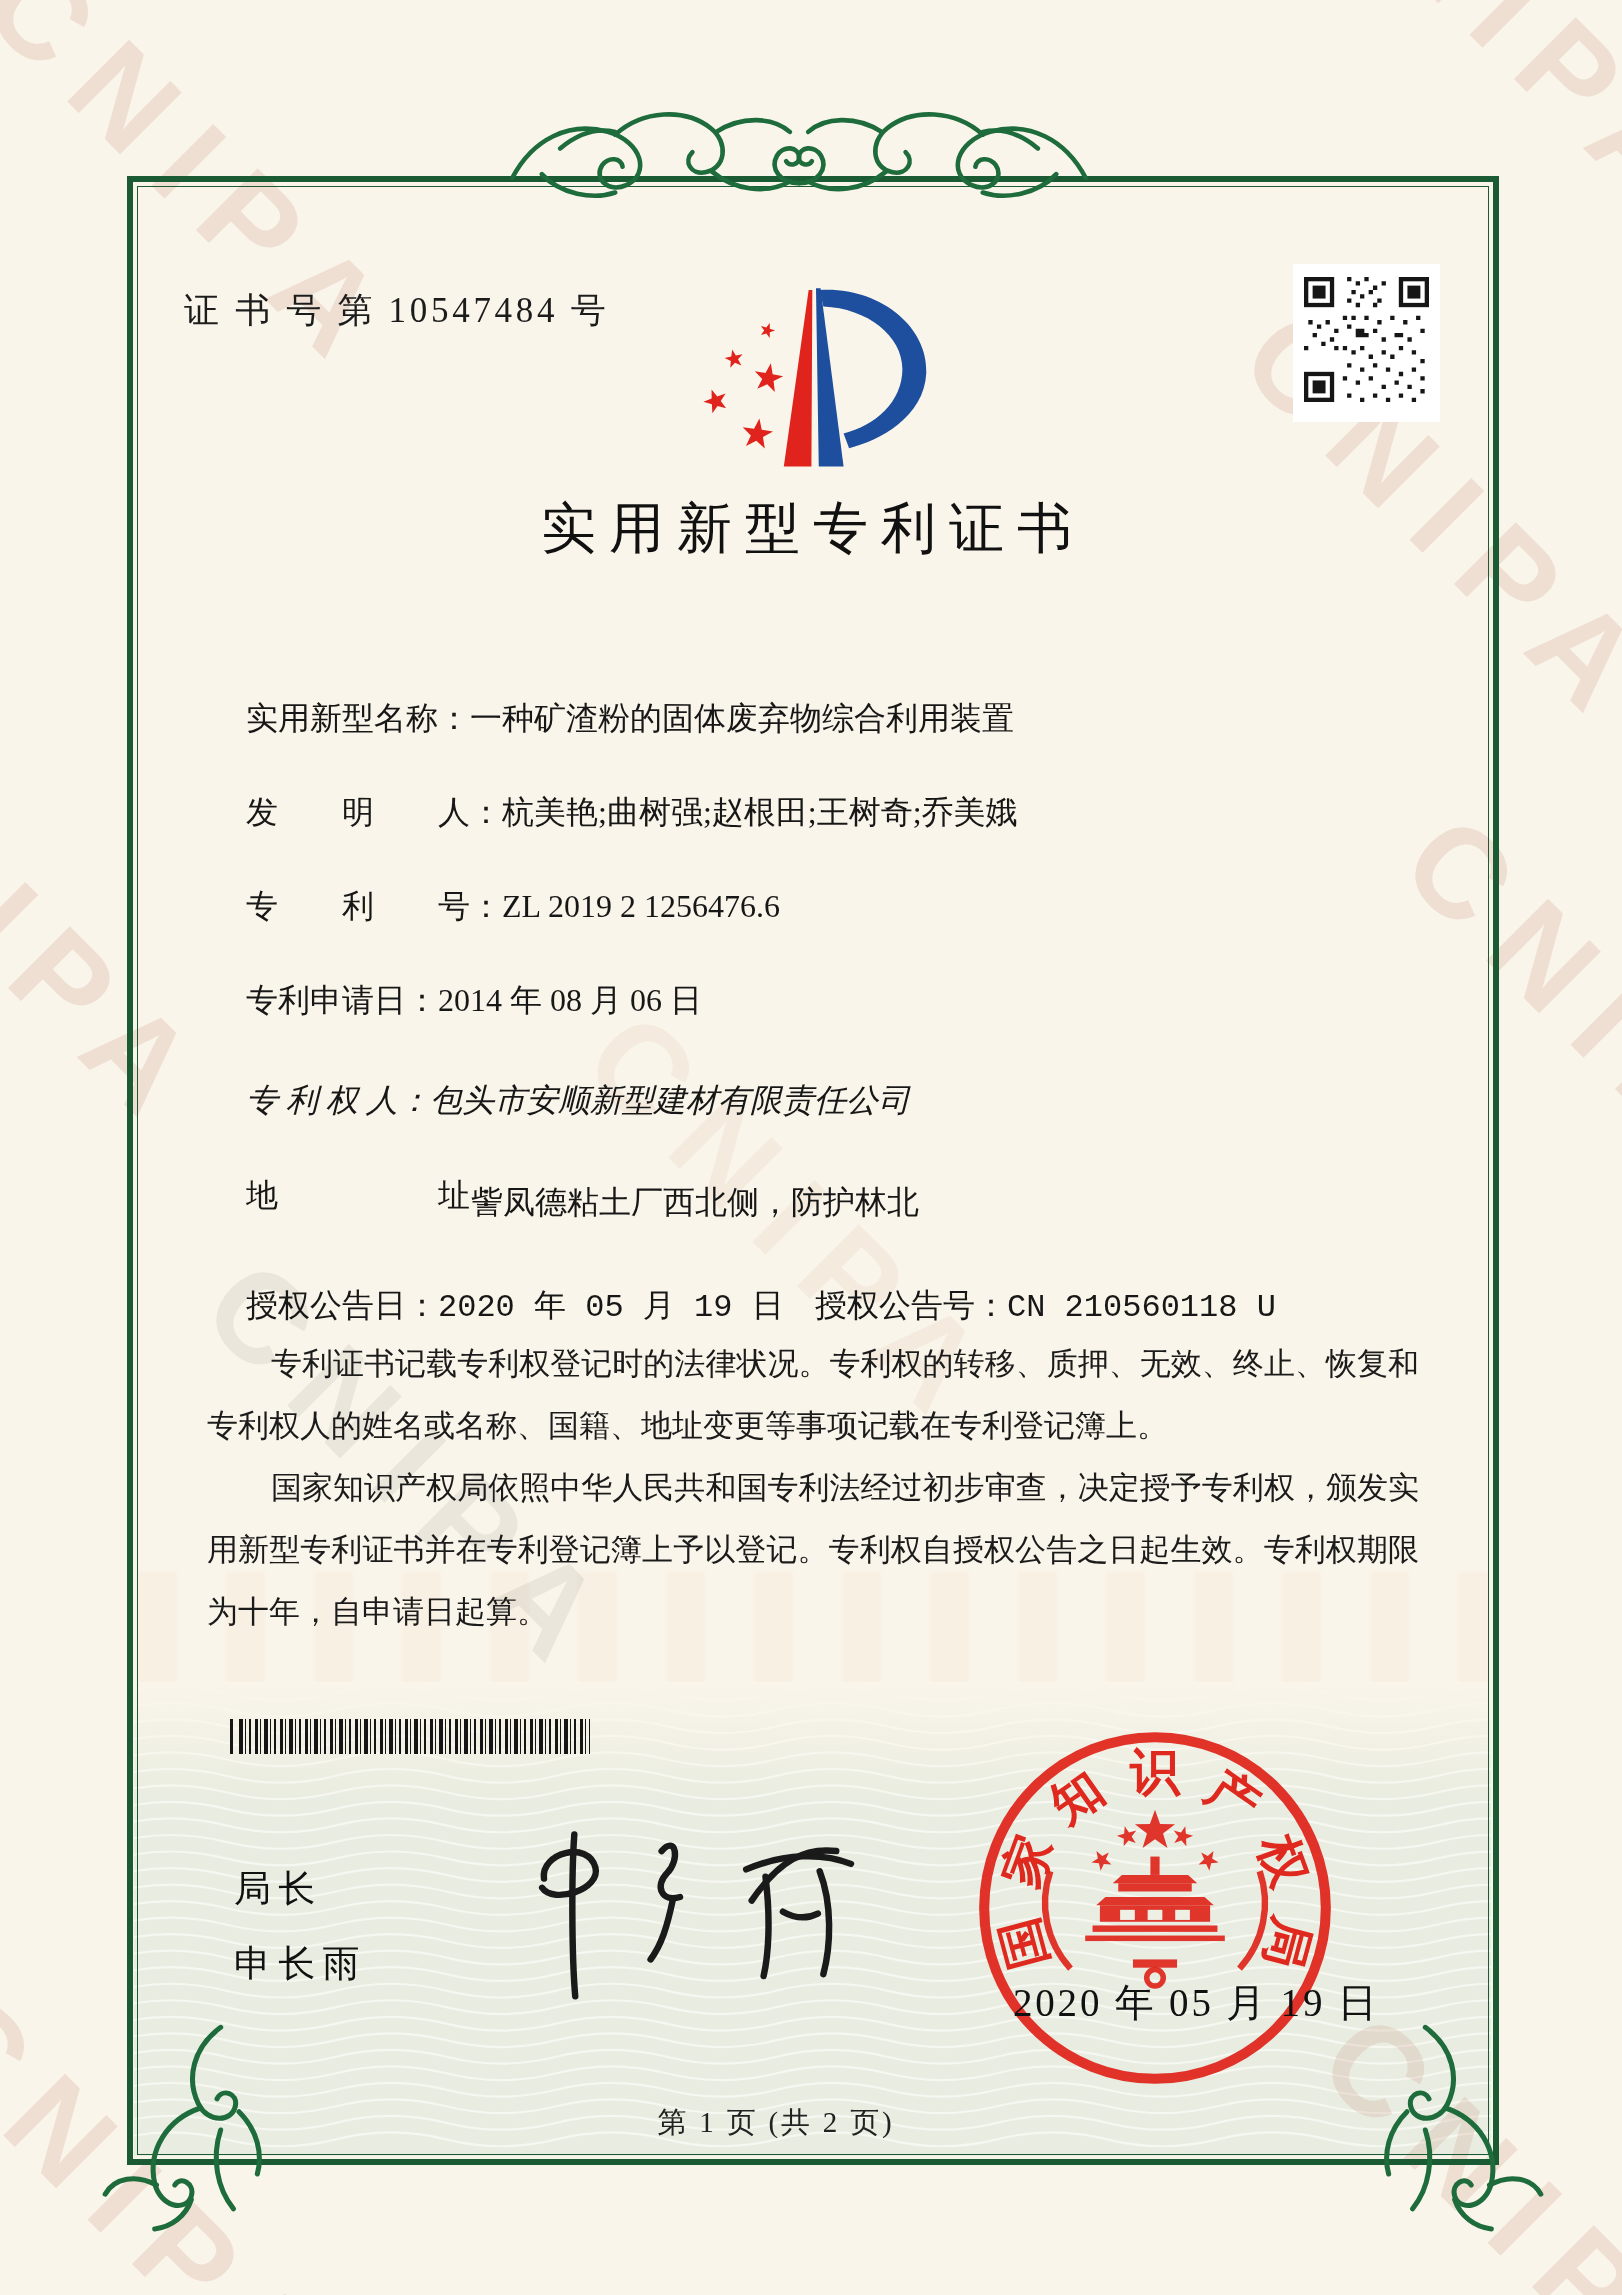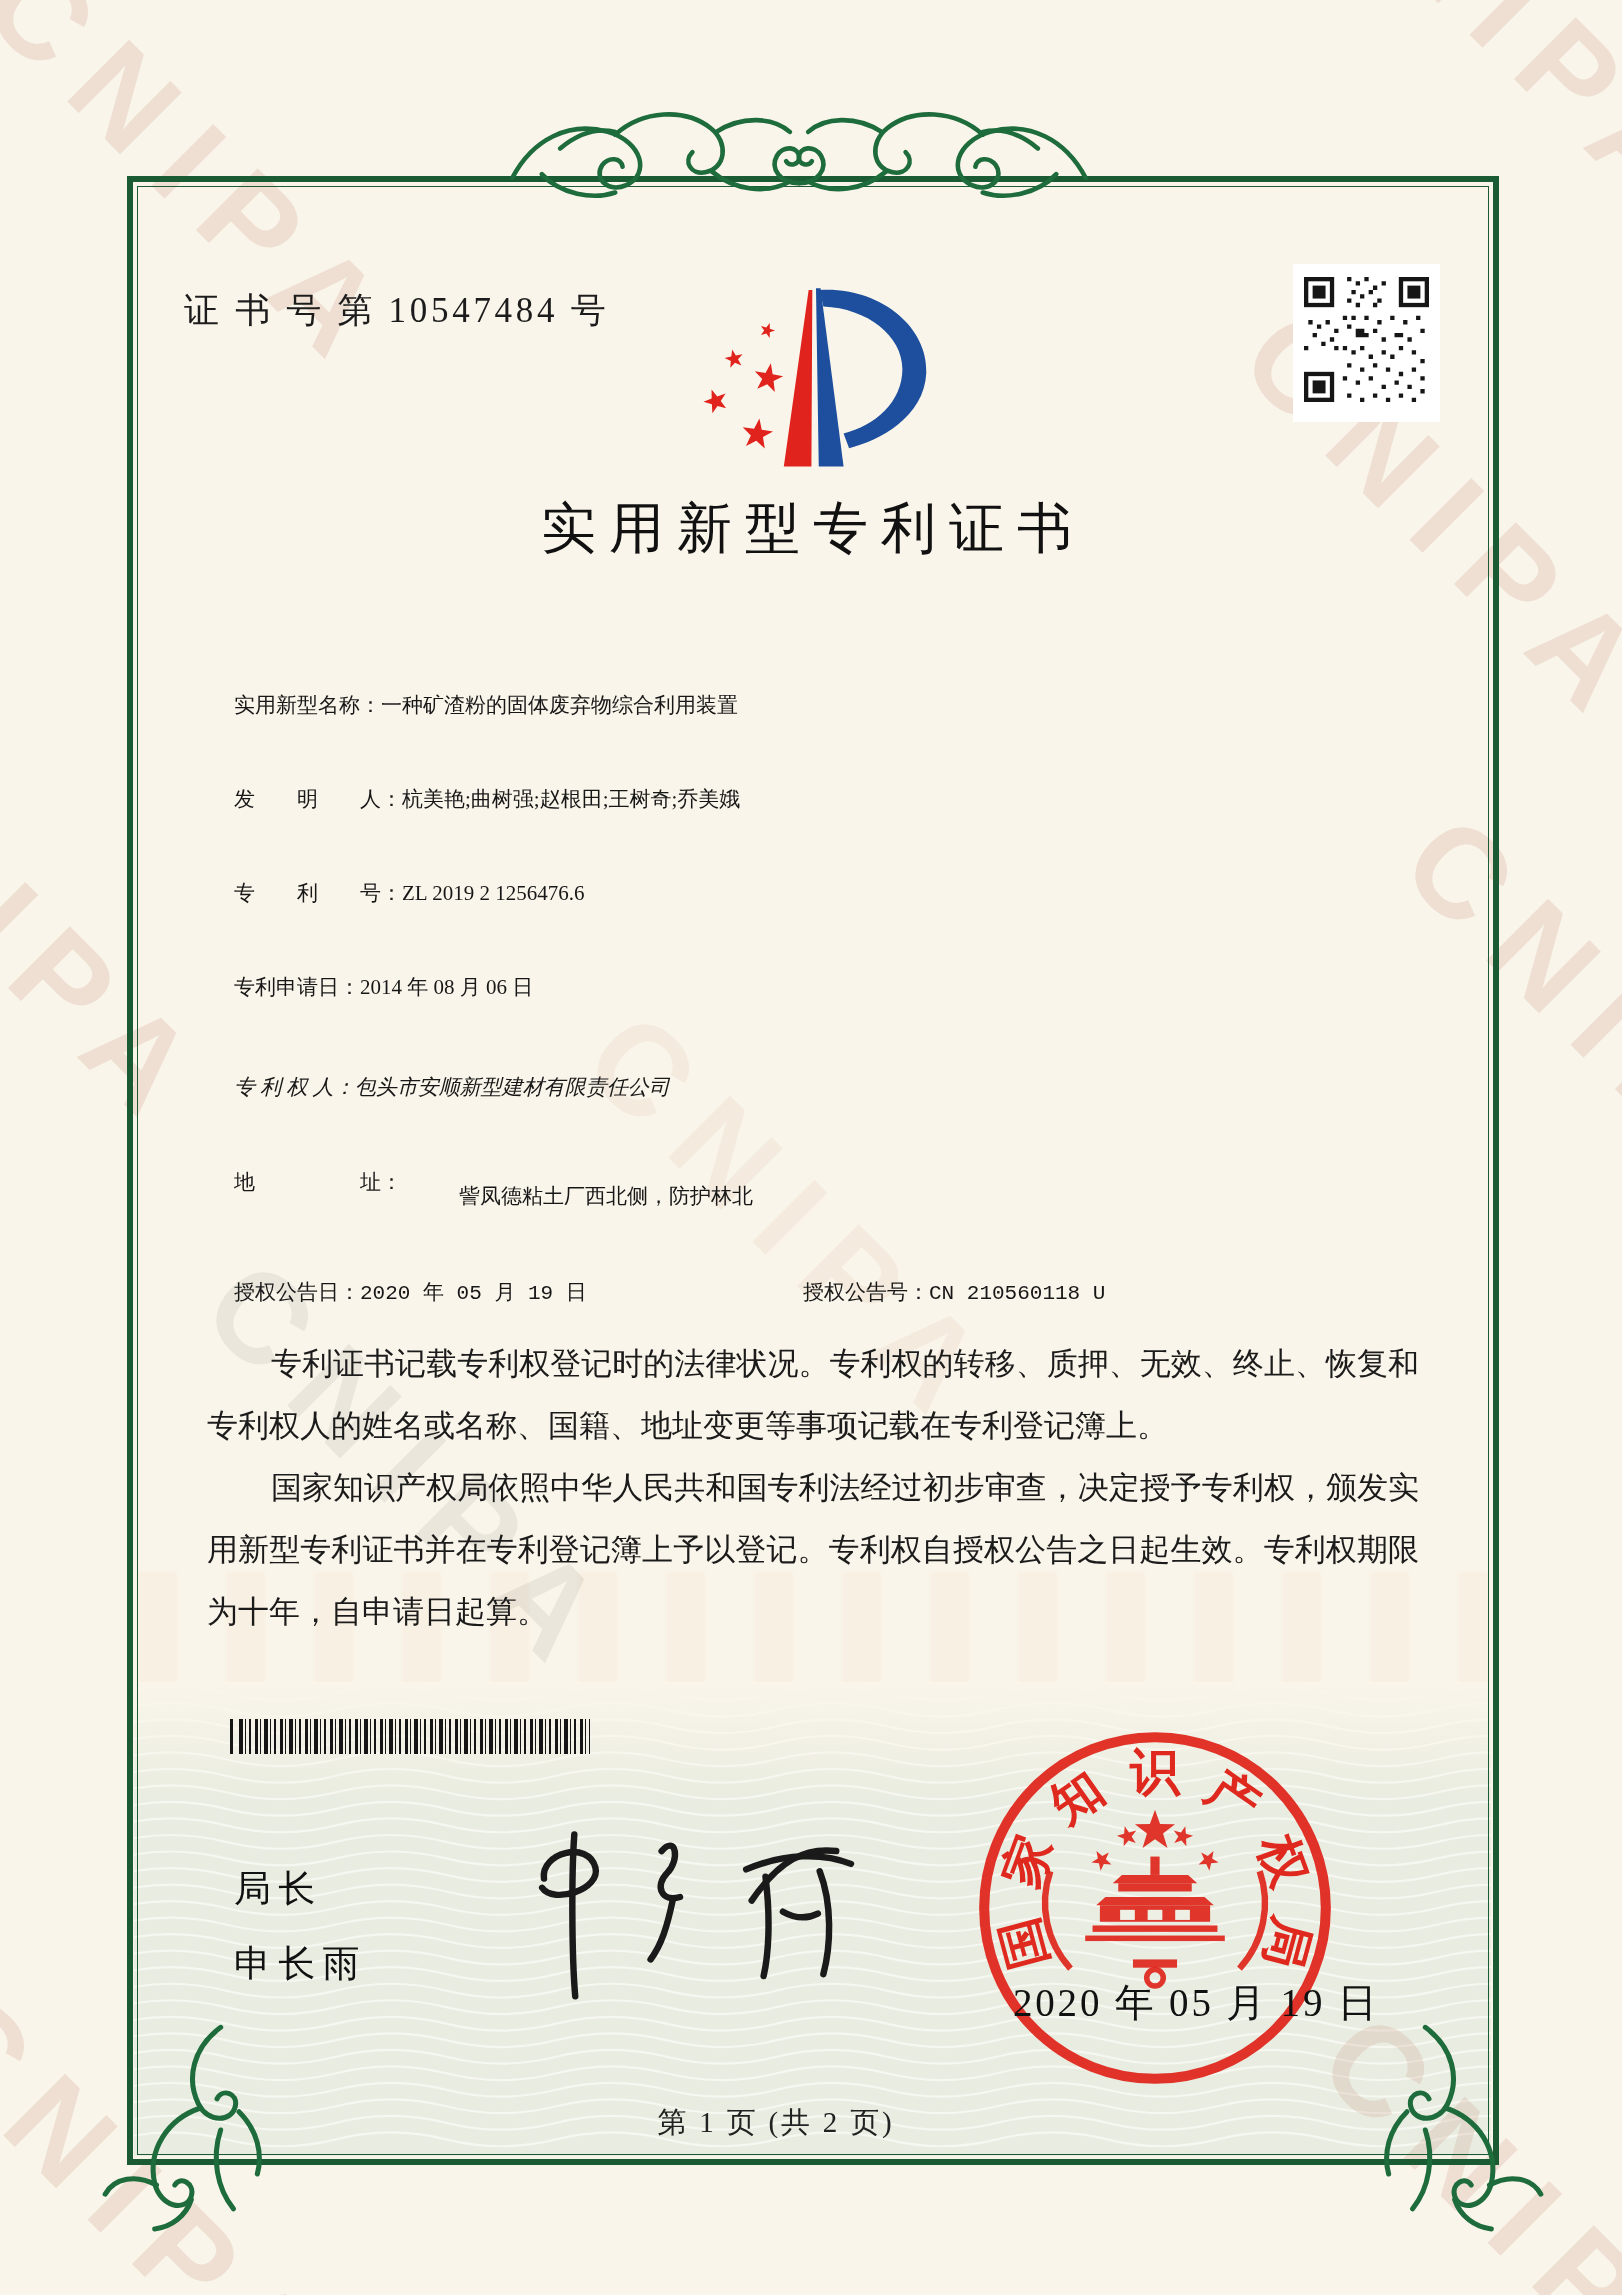--- a/index.html
+++ b/index.html
@@ -36,21 +36,21 @@
   .orn{position:absolute;z-index:3;}
 
   
   .certno{position:absolute;z-index:3;left:184px;top:287px;font-size:35px;letter-spacing:3.7px;color:#1c1c1c;}
   .logo{position:absolute;z-index:3;left:691px;top:255px;}
   .qrbox{position:absolute;z-index:3;left:1293px;top:264px;width:147px;height:158px;background:#ffffff;}
   .title{position:absolute;z-index:3;left:129px;top:492px;width:1368px;text-align:center;
          font-size:55px;font-weight:normal;letter-spacing:13px;color:#111;}
 
   
-  .frow{position:absolute;z-index:3;left:234px;font-size:21px;color:#171717;white-space:nowrap;}
+  .frow{position:absolute;z-index:3;left:246px;font-size:32px;color:#171717;white-space:nowrap;margin-top:6px;}
   .frow .flabel{color:#171717;}
   .r-name{top:691px;} .r-inv{top:785px;} .r-pat{top:879px;} .r-app{top:973px;} .r-own{top:1073px;font-style:italic;}
   .r-addr{top:1168px;white-space:normal;}
   .r-addr .flabel{position:absolute;left:0;top:0;white-space:nowrap;}
   .r-addr .aval{display:block;margin-left:225px;line-height:57px;white-space:nowrap;}
   .r-grant{top:1278px;font-family:Liberation Mono, monospace;}
   .grant-right{position:absolute;left:569px;top:0;white-space:nowrap;}
 
   
   .bodytext{position:absolute;z-index:3;left:207px;top:1333px;width:1212px;font-size:31px;

